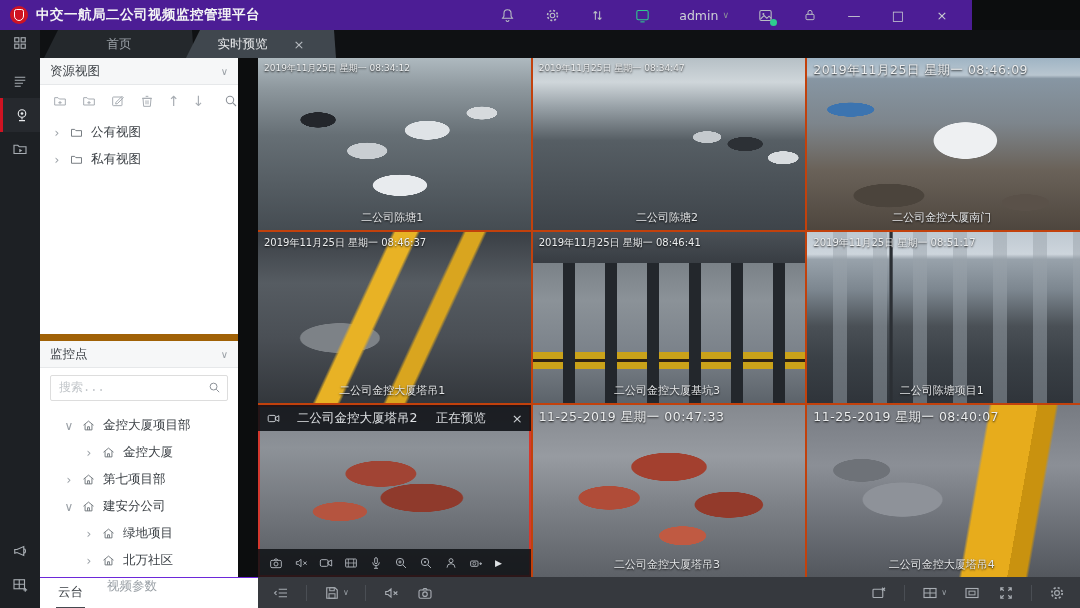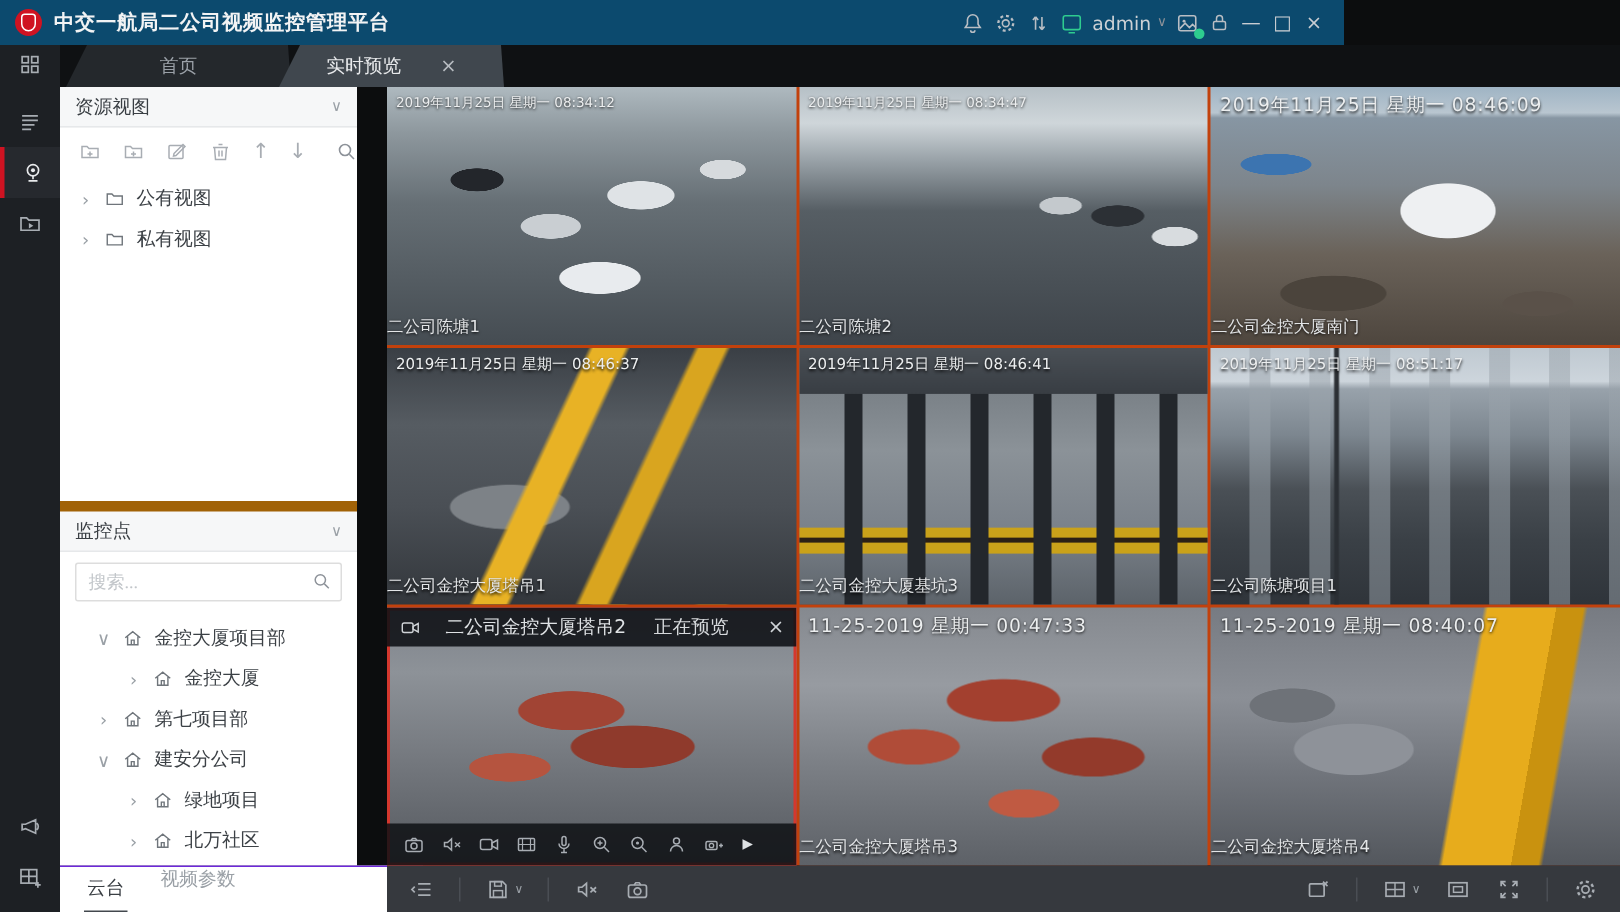--- a/index.html
+++ b/index.html
@@ -1,27 +1,27 @@
 <!DOCTYPE html>
 <html><head>
 <meta charset="utf-8">
 <style>
   html,body{margin:0;padding:0}
   body{width:1080px;height:608px;position:relative;overflow:hidden;background:#0c0d0e;
        font-family:"DejaVu Sans","Liberation Sans",sans-serif;-webkit-font-smoothing:antialiased}
   .ic{display:inline-flex;align-items:center;justify-content:center;color:#a8adb3}
   .ic svg{display:block}
   
-  .titlebar{position:absolute;top:0;left:0;width:896px;height:30px;background:#0c4a6e;
+  .titlebar{position:absolute;top:0;left:0;width:972px;height:30px;background:#4c1d95;
             display:flex;align-items:center;z-index:30}
   .logo{width:18px;height:18px;border-radius:50%;background:#cf1322;margin:0 8px 0 10px;
         display:flex;align-items:center;justify-content:center}
   .logo span{display:block;width:8px;height:10px;border:1.5px solid #fff;border-radius:3px 3px 6px 6px}
   .apptitle{color:#f2f3f4;font-size:13.5px;font-weight:bold;letter-spacing:.5px}
-  .tb-right{margin-left:auto;display:flex;align-items:center;gap:5px;padding-right:12px}
+  .tb-right{margin-left:auto;display:flex;align-items:center;gap:28px;padding-right:22px}
   .tb-right .ic{color:#b9bec4}
   .admin{color:#cdd1d5;font-size:12.5px;display:flex;align-items:center;gap:4px}
   .admin .chev{font-size:9px;color:#8d9299}
   .imgwrap{position:relative}
   .gdot{position:absolute;right:-3px;bottom:-2px;width:7px;height:7px;border-radius:50%;background:#2ecc8f}
   .winbtn{color:#c9cdd2;font-size:13px;width:16px;text-align:center}
   
   .tabbar{position:absolute;top:30px;left:40px;width:1040px;height:28px;background:#0f1113;
           display:flex;align-items:flex-end;z-index:20}
   .tab{height:28px;display:flex;align-items:center;justify-content:center;gap:26px;
@@ -42,37 +42,37 @@
   .sechead .chev{margin-left:auto;color:#9aa0a6;font-size:10px}
   .rtoolbar{display:flex;align-items:center;gap:13px;padding:8px 10px 6px 12px;color:#b4b9be}
   .tree{padding:4px 0}
   .trow{display:flex;align-items:center;height:27px;font-size:12.5px;color:#3c4146;gap:7px}
   .trow .tw{color:#9aa0a6;font-size:12px;width:10px;text-align:center}
   .trow .ti{color:#6f757b}
   .lv1{padding-left:24px}.lv2{padding-left:44px}.lv0{padding-left:12px}
   .m-head{border-top:7px solid #a16207}
   .searchwrap{margin:7px 10px;position:relative}
   .searchwrap input{width:100%;box-sizing:border-box;height:26px;border:1px solid #ddd;border-radius:2px;
-       font-size:12px;padding:0 26px 0 8px;color:#555;outline:none;font-family:Liberation Serif, serif}
+       font-size:12px;padding:0 26px 0 8px;color:#555;outline:none;font-family:Liberation Mono, monospace}
   .searchwrap input::placeholder{color:#c2c6ca}
   .searchwrap .ic{position:absolute;right:6px;top:5px;color:#8d9299}
   
   .panelfoot{position:absolute;top:577px;left:40px;width:242px;height:31px;background:#fff;
              border-top:1px solid #6d28d9;display:flex;font-size:12.5px}
   .pf-tab{margin-left:16px;color:#3a3f44;padding:6px 2px 4px;border-bottom:2px solid #43484e}
   .pf-tab2{margin-left:22px;color:#9aa0a6}
   .pf-chev{margin-left:auto;margin-right:12px;color:#9aa0a6;font-size:10px}
   
   .grid{position:absolute;top:58px;left:258px;width:822px;height:519px;display:grid;
         grid-template-columns:repeat(3,1fr);grid-template-rows:repeat(3,1fr);gap:2px;background:#c2410c}
   .cell{position:relative;overflow:hidden}
   .cell.selected{outline:2px solid #d5382e;outline-offset:-2px;z-index:2}
   .ts{position:absolute;top:4px;left:6px;color:#eceeef;font-size:9px;text-shadow:0 1px 2px rgba(0,0,0,.9);white-space:nowrap}
   .ts.md{font-size:10px}.ts.lg{font-size:12.5px;letter-spacing:.5px}
-  .cap{position:absolute;bottom:5px;left:0;right:4px;color:#e3e5e7;font-size:11px;
+  .cap{position:absolute;bottom:5px;left:0;right:4px;text-align:center;color:#e3e5e7;font-size:11px;
        text-shadow:0 1px 2px rgba(0,0,0,.9)}
   .vtitle{position:absolute;top:0;left:0;right:0;height:26px;background:rgba(14,16,20,.88);
           display:flex;align-items:center;color:#dfe2e5;font-size:12.5px;gap:16px;padding:0 8px;box-sizing:border-box}
   .vtitle .status{margin-left:auto;color:#d6d9dc}
   .vtitle .x{color:#cfd3d7;margin-left:10px;font-size:13px}
   .vtools{position:absolute;bottom:0;left:0;right:0;height:28px;background:rgba(14,16,20,.85);
           display:flex;align-items:center;gap:9px;padding:0 10px;color:#cfd3d7}
   .vtools .more{margin-left:2px;color:#dfe2e5;font-size:9px}
   
   .s1{background:radial-gradient(38px 16px at 62% 42%,#dfe3e6 58%,transparent 60%),

